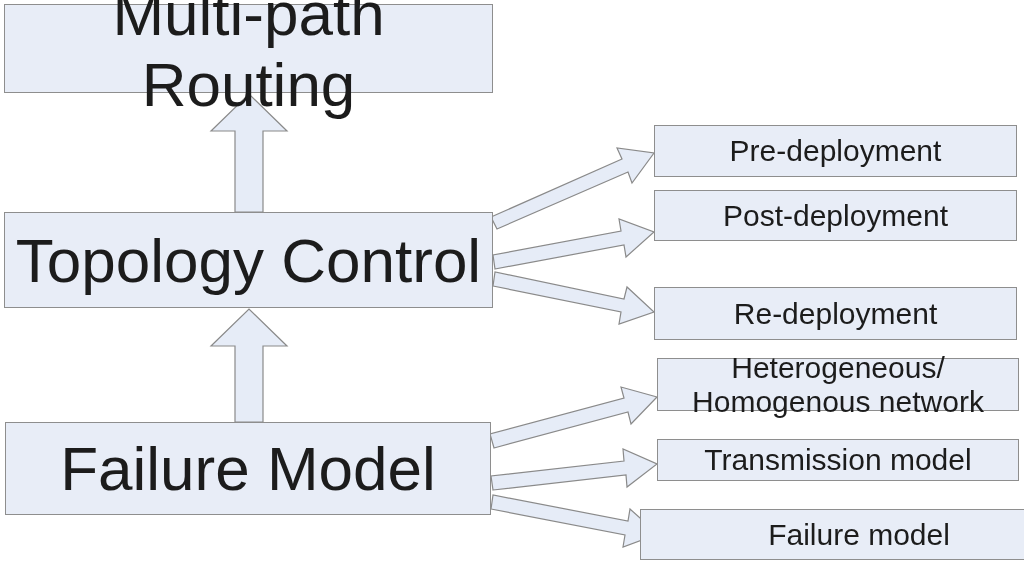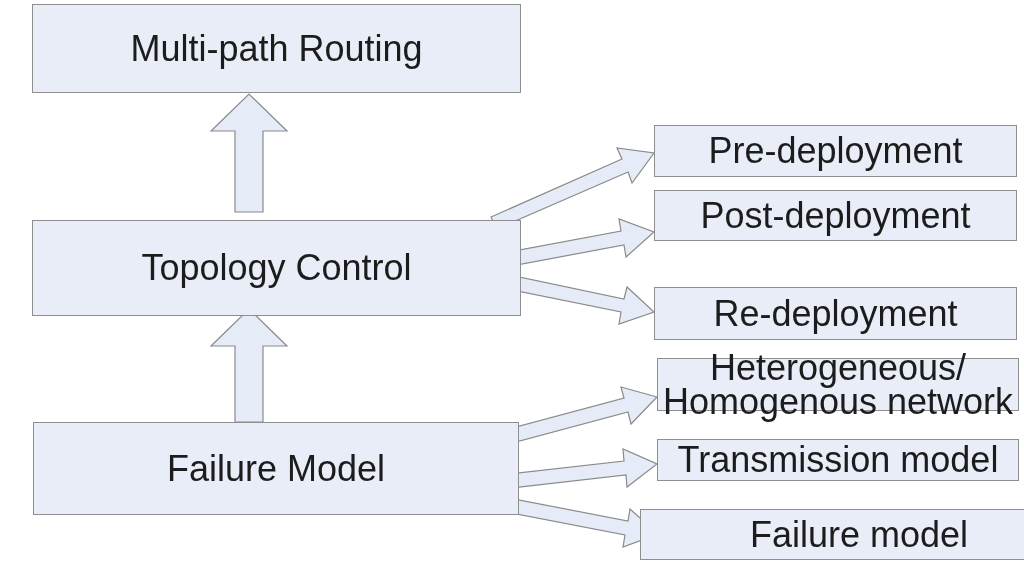--- a/index.html
+++ b/index.html
@@ -32,22 +32,22 @@
     position:absolute;
     box-sizing:border-box;
     background:var(--box-fill);
     border:1px solid var(--box-border);
     display:flex;
     align-items:center;
     justify-content:center;
     text-align:center;
     color:var(--text);
   }
-  .box-main{font-size:36px;letter-spacing:0;margin-left:28px;}
-  .box-sub{font-size:36px;}
+  .box-main{font-size:62px;letter-spacing:0;}
+  .box-sub{font-size:30px;}
   .box-sub .two-line{line-height:34px;}
 </style>
 </head>
 <body>
 
 <div class="canvas">
 
   <svg class="arrows" viewBox="0 0 1024 567" aria-hidden="true">
 
     <polygon points="235,212 235,131 211,131 249,94 287,131 263,131 263,212"></polygon>
@@ -59,21 +59,21 @@
 
     <polygon points="494,448 628,412 631,424 657,397 621,387 624,398 490,434"></polygon>
     <polygon points="493,490 626,475 627,487 657,464 623,449 624,461 491,476"></polygon>
     <polygon points="491,509 625,535 623,547 658,534 630,509 628,521 493,495"></polygon>
   </svg>
 
   <div class="box box-main" style="left:4px;top:4px;width:489px;height:89px">
     <span>Multi-path Routing</span>
   </div>
 
-  <div class="box box-main" style="left:4px;top:220px;width:489px;height:96px">
+  <div class="box box-main" style="left:4px;top:212px;width:489px;height:96px">
     <span>Topology Control</span>
   </div>
 
   <div class="box box-main" style="left:5px;top:422px;width:486px;height:93px">
     <span>Failure Model</span>
   </div>
 
   <div class="box box-sub" style="left:654px;top:125px;width:363px;height:52px">
     <span>Pre-deployment</span>
   </div>

